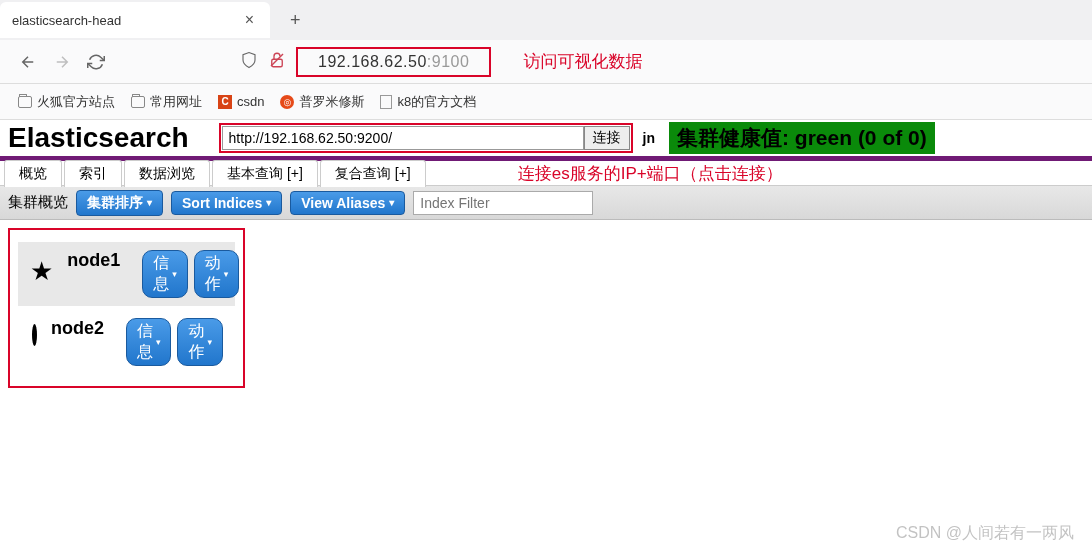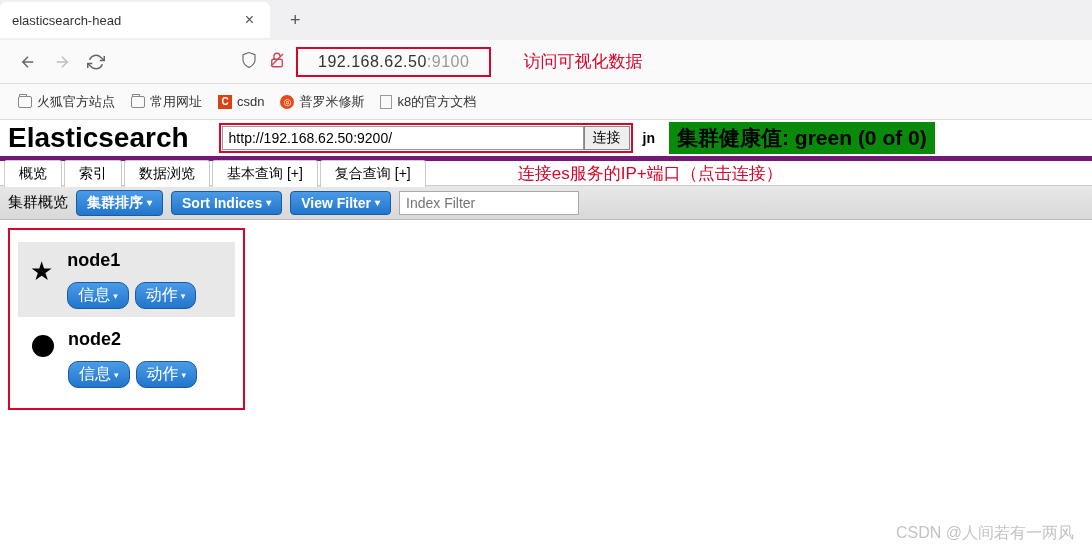--- a/index.html
+++ b/index.html
@@ -37,21 +37,21 @@
     .toolbar{display:flex;align-items:center;height:34px;background:linear-gradient(#e8e8e8,#d8d8d8);border-bottom:1px solid #bbb;padding:0 8px;gap:8px}
     .toolbar-label{font-weight:normal;font-size:15px}
     .blue-btn{background:linear-gradient(#4a9be8,#2176cc);color:#fff;border:1px solid #1a5a9e;border-radius:4px;padding:3px 10px;font-size:14px;font-weight:bold;display:flex;align-items:center;gap:4px}
     .blue-btn::after{content:"▾";font-size:10px}
     .filter-input{height:24px;width:180px;border:1px solid #aaa;padding:0 6px;font-size:14px;color:#777}
     .nodes-area{border:2px solid #d90429;width:237px;margin:8px 0 0 8px;padding:8px 0}
     .node-box{display:flex;align-items:flex-start;gap:14px;padding:8px 12px;margin:4px 8px}
     .node-box.first{background:#e8e8e8}
     .star-icon{font-size:26px;margin-top:6px}
     .circle-icon{width:22px;height:22px;background:#000;border-radius:50%;margin-top:6px;margin-left:2px}
-    .node-info{display:flex;flex-direction:column;gap:11px}
+    .node-info{display:flex;flex-direction:row;gap:22px}
     .node-name{font-weight:bold;font-size:18px}
     .node-btns{display:flex;gap:6px}
     .small-blue-btn{background:linear-gradient(#4a9be8,#2176cc);color:#fff;border:1px solid #1a5a9e;border-radius:10px;padding:2px 10px;font-size:16px;display:flex;align-items:center;gap:3px}
     .small-blue-btn::after{content:"▾";font-size:9px}
     .watermark{position:fixed;bottom:10px;right:18px;color:rgba(120,120,120,.45);font-size:16px}
   </style>
 </head>
 <body>
 
 <div class="tab-bar">
@@ -139,21 +139,21 @@
 
 <div class="toolbar">
   <span class="toolbar-label">集群概览</span>
   <button class="blue-btn">
       <span>集群排序</span>
     </button>
   <button class="blue-btn">
       <span>Sort Indices</span>
     </button>
   <button class="blue-btn">
-      <span>View Filter</span>
+      <span>View Aliases</span>
     </button>
   <input class="filter-input" placeholder="Index Filter" style="">
 </div>
 
 <div class="nodes-area">
   <div class="node-box first">
     <span class="star-icon">★</span>
     <div class="node-info">
       <span class="node-name">node1</span>
       <div class="node-btns">

